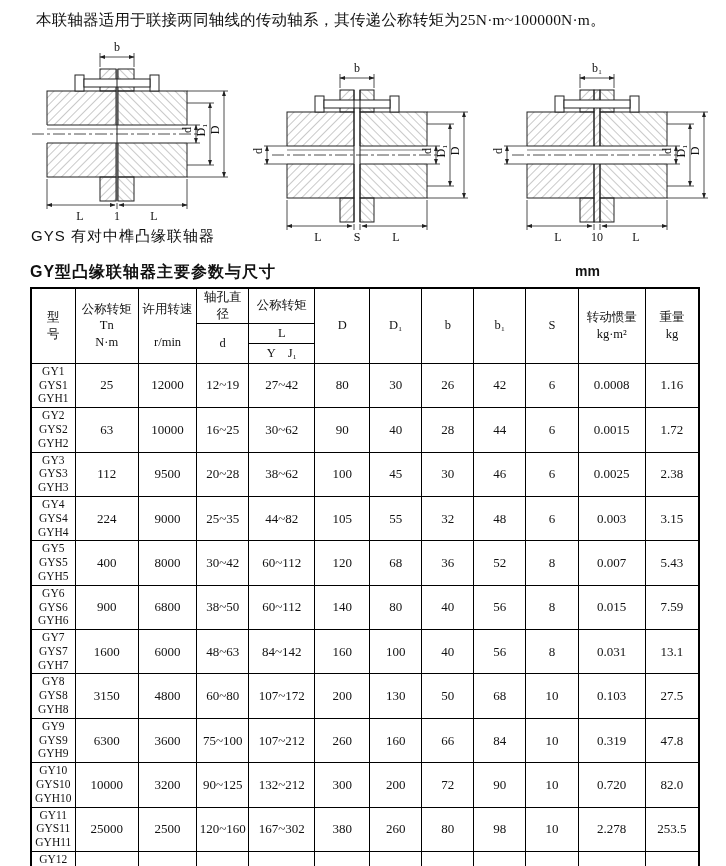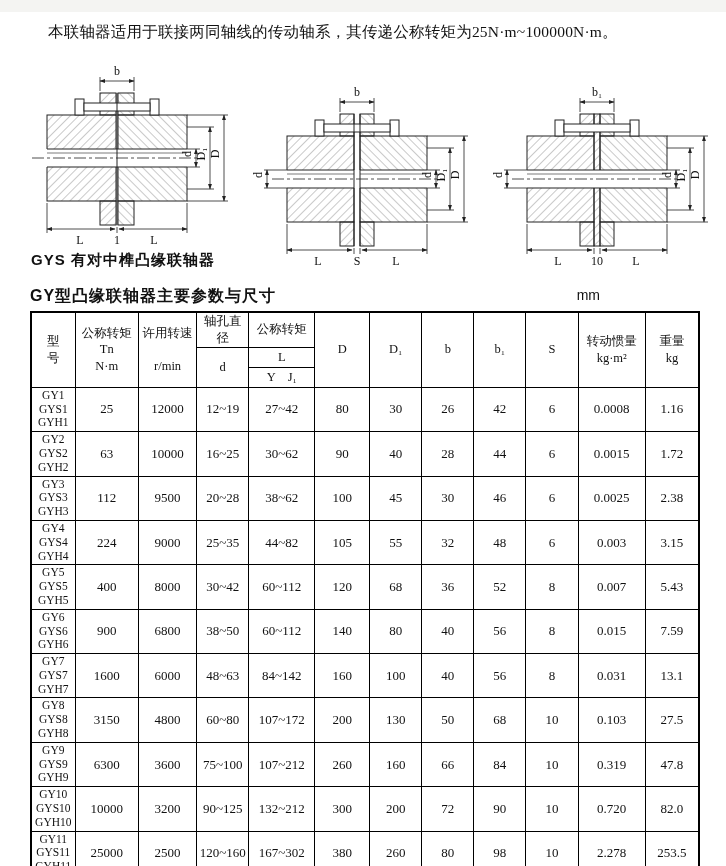--- a/index.html
+++ b/index.html
@@ -1,32 +1,32 @@
 <!DOCTYPE html>
 <html><head>
 <meta charset="utf-8">
 <style>
   html,body{margin:0;padding:0;background:#f4f4f2;}
   body{width:726px;height:866px;overflow:hidden;
        font-family:"Liberation Serif","DejaVu Serif","DejaVu Sans",serif;color:#111;}
   .page{width:726px;height:866px;background:#fff;position:relative;}
-  .intro{margin:12px;padding:10px 20px 0 36px;font-size:15.5px;letter-spacing:0.2px;}
+  .intro{margin:0;padding:10px 20px 0 36px;font-size:15.5px;letter-spacing:0.2px;}
   .diagrams{display:flex;justify-content:space-between;align-items:flex-end;
             padding:8px 12px 0 12px;}
   .diagrams figure{margin:0;text-align:center;}
   .diagrams figcaption{font-family:"Liberation Sans","DejaVu Sans",sans-serif;
-            font-size:15px;font-weight:700;margin-top:2px;letter-spacing:1px;}
+            font-size:15px;font-weight:400;margin-top:2px;letter-spacing:1px;}
   svg{display:block;}
   svg text{font-family:"Liberation Serif","DejaVu Serif","DejaVu Sans",serif;
            font-size:12px;fill:#111;}
   .title-row{position:relative;width:670px;margin:16px 0 4px 30px;
              font-family:"Liberation Sans","DejaVu Sans",sans-serif;}
   .table-title{display:block;text-align:left;font-size:16px;font-weight:600;
                letter-spacing:1px;}
-  .unit-label{position:absolute;right:100px;top:1px;font-size:14px;font-weight:400;}
+  .unit-label{position:absolute;right:100px;top:1px;font-size:14px;font-weight:700;}
   table{border-collapse:collapse;table-layout:fixed;width:670px;margin:4px 0 0 30px;
         border:2px solid #000;}
   th,td{border:1px solid #000;text-align:center;vertical-align:middle;
         padding:0 1px;overflow:hidden;}
   th{font-weight:normal;font-size:12.5px;line-height:1.35;white-space:pre-line;height:19px;}
   td{font-size:13px;height:33px;}
   td.model-cell{white-space:pre-line;font-size:11.5px;line-height:1.2;padding:1px 0;margin-left:40px;}
 </style>
 </head>
 <body>

